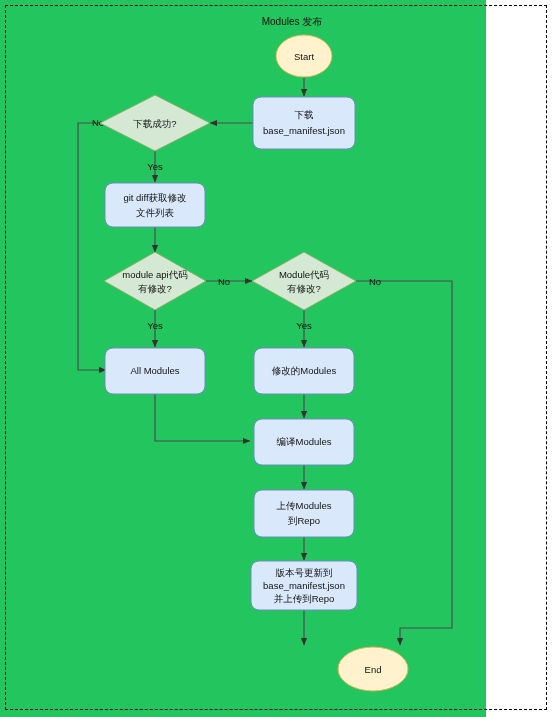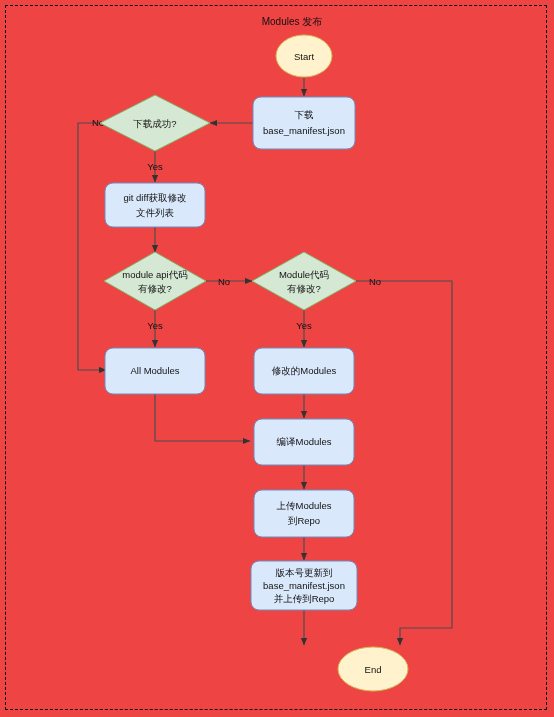--- a/index.html
+++ b/index.html
@@ -1,18 +1,18 @@
 <!DOCTYPE html>
 <html><head>
 <meta charset="utf-8">
 <style>
   html,body{margin:0;padding:0;background:#ffffff;}
   body{width:554px;height:717px;overflow:hidden;
        font-family:"Liberation Sans","DejaVu Sans",sans-serif;}
-  #page{position:relative;width:554px;height:717px;background:#ef4444;}
+  #page{position:relative;width:486px;height:717px;background:#22c55e;}
   #page-border{position:absolute;left:5px;top:5px;width:542px;height:705px;
        border:1px dashed #000;box-sizing:border-box;pointer-events:none;}
   svg#flow{position:absolute;left:0;top:0;width:554px;height:717px;}
   .nodeText{font-family:"Liberation Sans","DejaVu Sans",sans-serif;
        font-size:9.5px;fill:#111111;text-anchor:middle;dominant-baseline:middle;}
   .edgeLabel{font-family:"Liberation Sans","DejaVu Sans",sans-serif;
        font-size:9.5px;fill:#111111;text-anchor:middle;}
   .titleText{font-family:"Liberation Sans","DejaVu Sans",sans-serif;
        font-size:10px;fill:#111111;text-anchor:middle;}
   .shape-process{fill:#dae8fc;stroke:#6c8ebf;stroke-width:1;}

